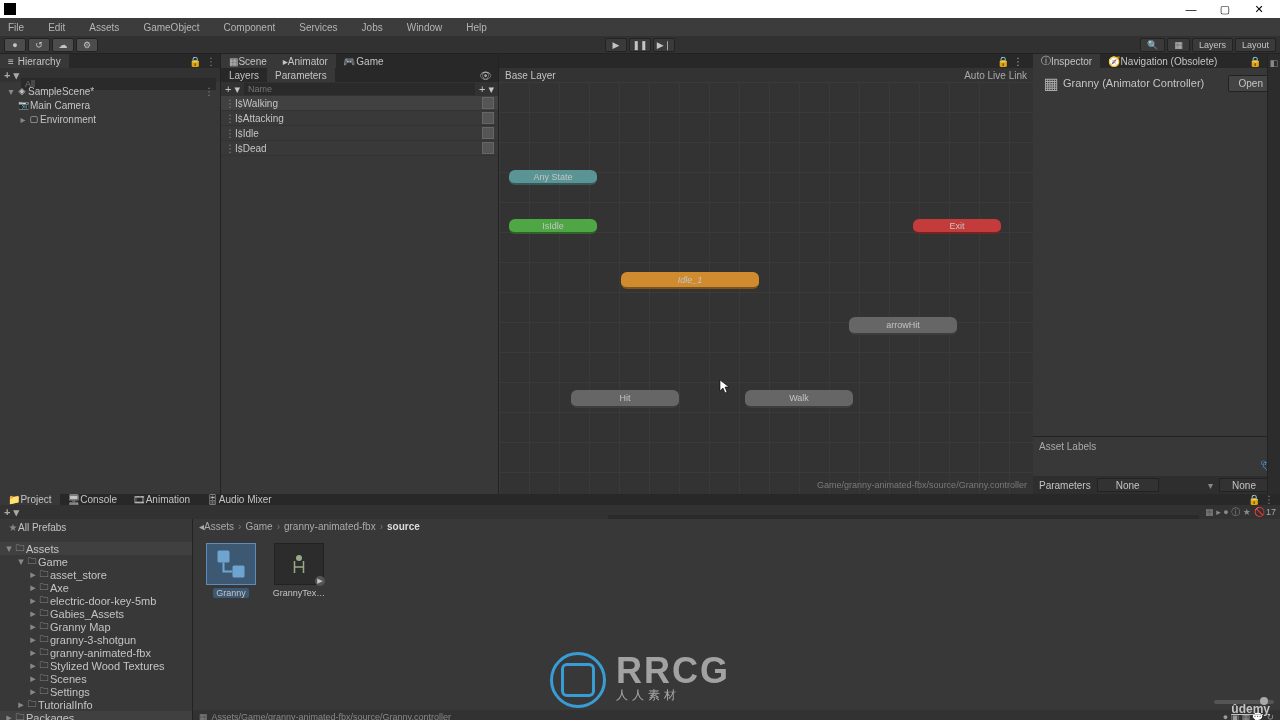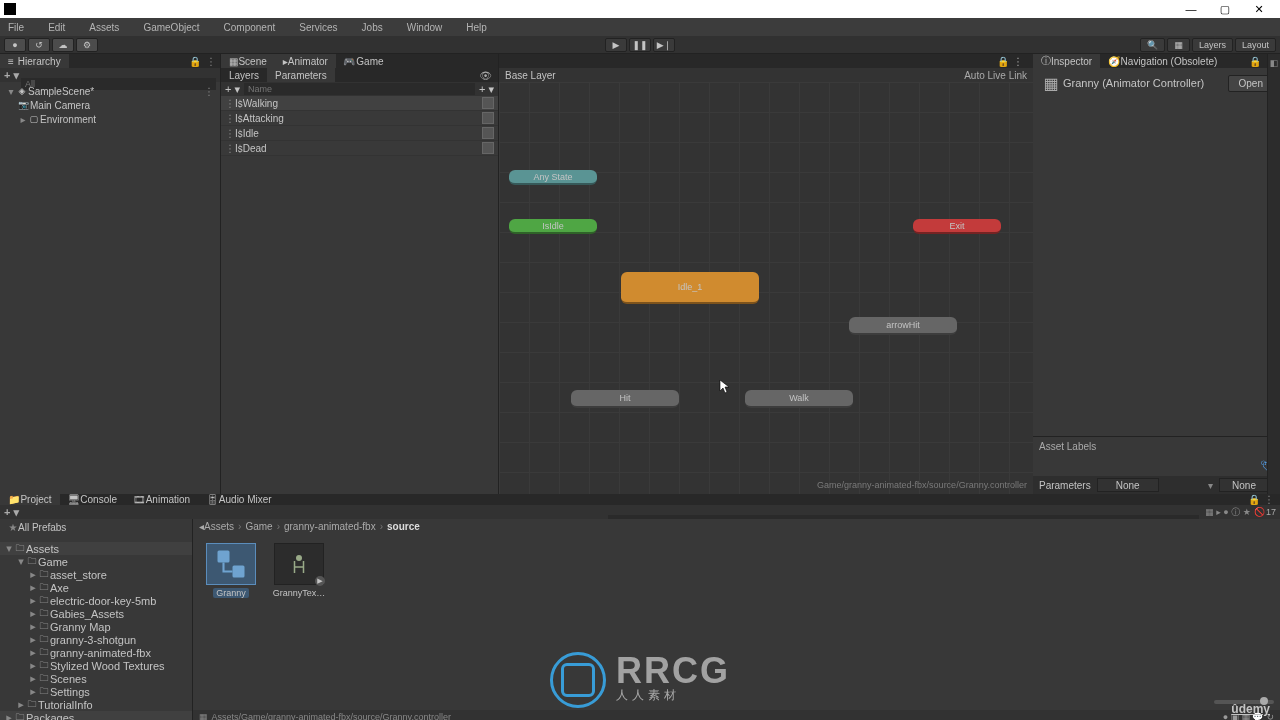--- a/index.html
+++ b/index.html
@@ -59,21 +59,21 @@
 
 .graph-canvas { flex:1; position:relative; background:#333333; background-image:
   linear-gradient(#3a3a3a 1px, transparent 1px),
   linear-gradient(90deg, #3a3a3a 1px, transparent 1px);
   background-size:30px 30px; overflow:hidden; }
 .asset-path { position:absolute; right:6px; bottom:4px; font-size:9px; color:#7a7a7a; text-align:right; }
 .node { position:absolute; width:88px; height:15px; display:flex; align-items:center; justify-content:center; font-size:9px; border-radius:6px; border-bottom:2px solid rgba(0,0,0,.4); }
 .node.anystate { background:#5a9494; width:88px; height:15px; }
 .node.entry { background:#4fa644; width:88px; height:15px; }
 .node.exit { background:#c33b3b; width:88px; height:15px; }
-.node.def { background:#d08b2f; width:138px; height:32px; }
+.node.def { background:#d08b2f; width:138px; height:17px;font-style:italic; }
 .node.state { background:#666666; width:108px; height:18px; }
 .svg-lines { position:absolute; inset:0; pointer-events:none; }
 .cursor-arrow { position:absolute; width:12px; height:14px; pointer-events:none; }
 .cursor-arrow svg { width:100%; height:100%; }
 
 .inspector { width:247px; background:#383838; display:flex; flex-direction:column; }
 .inspector .row1 { height:30px; display:flex; align-items:center; padding:0 6px; }
 .inspector .nic { width:24px; height:24px; display:flex; align-items:center; justify-content:center; font-size:16px; color:#aaa; }
 .inspector .open { margin-left:auto; padding:2px 10px; background:#444; border:1px solid #222; font-size:10px; border-radius:2px; }
 .asset-labels { margin-top:auto; padding:4px 6px; font-size:10px; color:#aaa; border-top:1px solid #222; }

